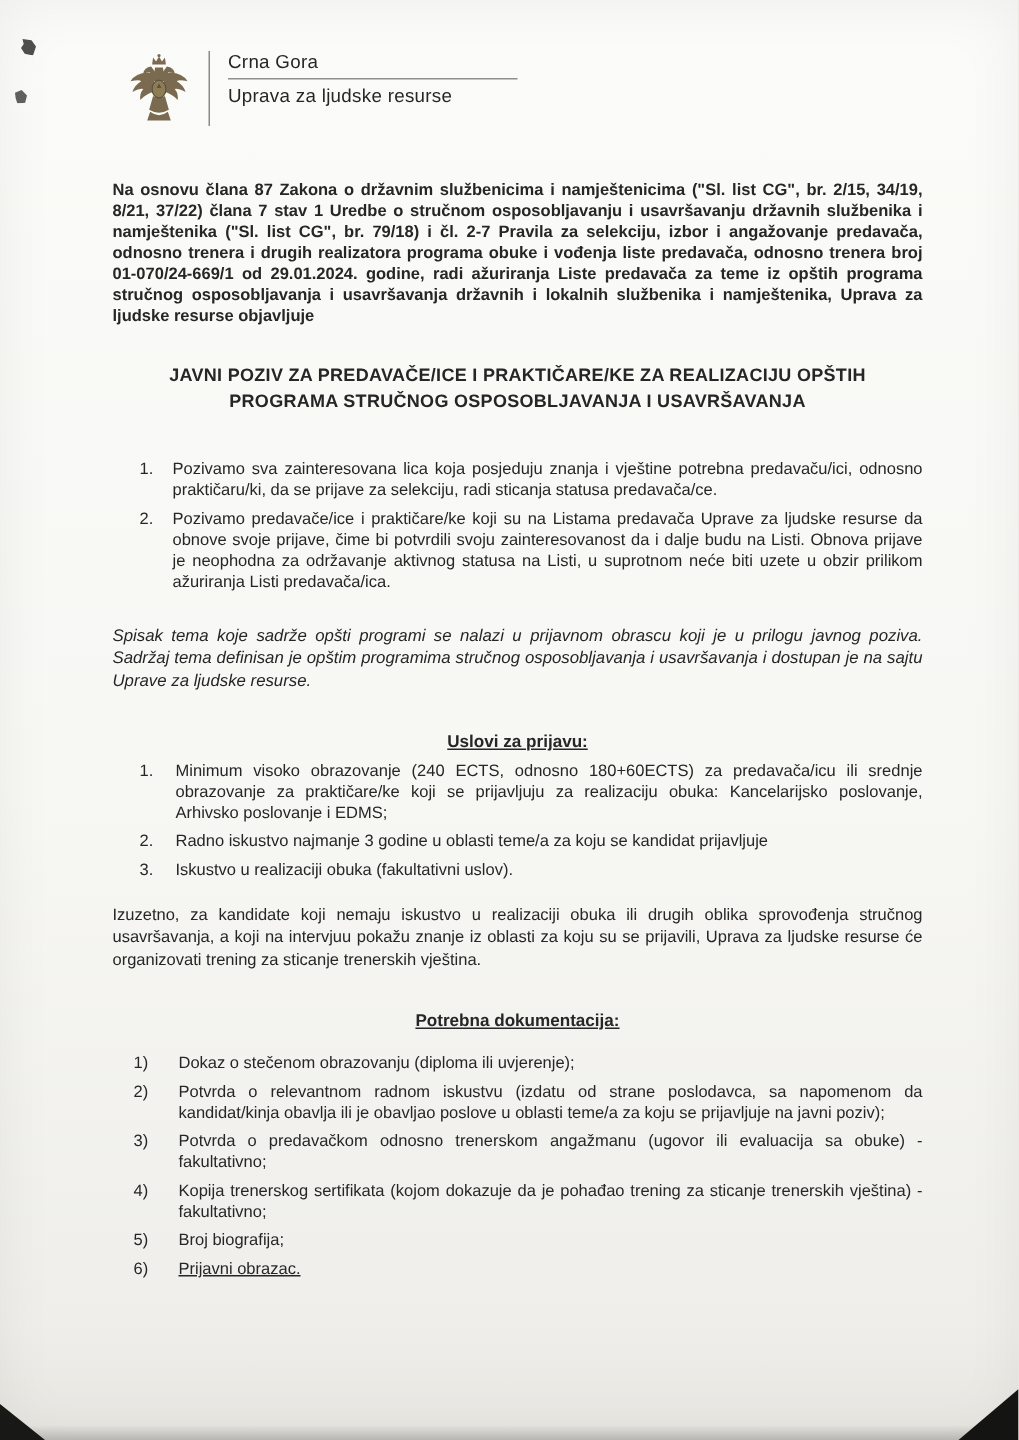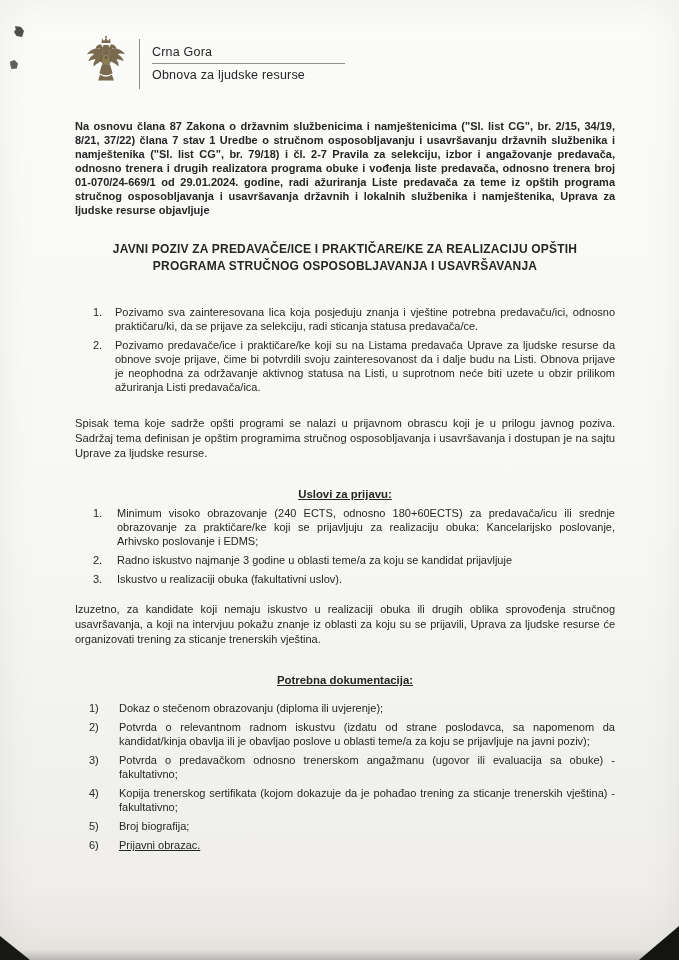--- a/index.html
+++ b/index.html
@@ -13,42 +13,42 @@
   .page{
     position:absolute;inset:0;
     background:linear-gradient(180deg,#fbfbf9 0%,#f7f7f4 55%,#efeeea 92%,#e7e5e0 100%);
     box-shadow:inset 0 0 40px rgba(0,0,0,0.06);
   }
   .content{
     position:absolute;left:75px;right:64px;top:0;
     font-size:11px;line-height:14px;
   }
   
-  .letterhead{display:flex;align-items:center;gap:12px;margin-top:34px;margin-left:10px;width:260px;}
+  .letterhead{display:flex;gap:12px;margin-top:34px;margin-left:10px;width:260px;}
   .lh-vline{width:1px;height:50px;background:#8a8a8a;}
   .lh-text{flex:1;}
   .lh-country{font-size:12.5px;letter-spacing:.2px;padding-bottom:4px;}
   .lh-divider{height:1px;background:#8f8f8f;width:100%;}
   .lh-org{font-size:12.5px;letter-spacing:.2px;padding-top:4px;}
   
   .refblock{margin-top:20px;}
   .refblock div{line-height:15px;font-size:11.2px;}
   
   .para{text-align:justify;margin-top:26px;font-weight:bold;}
   .doc-title{
     margin-top:24px;padding:0 34px;
     text-align:center;font-weight:bold;font-size:12px;line-height:17px;
     letter-spacing:.2px;
   }
   
   .num-list{margin-top:30px;padding-left:18px;}
   .num-item{display:flex;margin-bottom:5px;}
   .num-item .num{flex:0 0 22px;}
   .num-item .txt{flex:1;text-align:justify;}
-  .note-italic{text-align:justify;margin-top:22px;line-height:15px;font-size:11.2px;}
+  .note-italic{font-style:italic;text-align:justify;margin-top:22px;line-height:15px;font-size:11.2px;}
   .section-heading{margin-top:26px;font-weight:bold;text-decoration:underline;font-size:11.4px;text-align:center;}
   .cond-list{margin-top:5px;padding-left:18px;}
   .cond-list .num{flex:0 0 24px;}
   .exception{text-align:justify;margin-top:16px;line-height:15px;}
   .docs-list{margin-top:14px;padding-left:14px;}
   .docs-list .num{flex:0 0 30px;}
   .u{text-decoration:underline;}
   
   .smudge-a{
     position:absolute;left:14px;top:26px;width:10px;height:11px;background:#30302e;
@@ -98,21 +98,21 @@
             <path d="M23 61 q9 7 18 0 l3 9 h-24 z"></path>
           </g>
           <ellipse cx="32" cy="38" rx="7" ry="9" fill="#8d7d55" stroke="#5d5240" stroke-width="1.2"></ellipse>
           <path d="M32 32 l2.4 5 h-4.8 z" fill="#5d5240"></path>
         </svg>
       </span>
       <span class="lh-vline"></span>
       <span class="lh-text">
         <div class="lh-country">Crna Gora</div>
         <div class="lh-divider"></div>
-        <div class="lh-org">Obnova za ljudske resurse</div>
+        <div class="lh-org">Uprava za ljudske resurse</div>
       </span>
     </div>
 
 
     <p class="para">Na osnovu člana 87 Zakona o državnim službenicima i namještenicima ("Sl. list CG", br. 2/15, 34/19, 8/21, 37/22) člana 7 stav 1 Uredbe o stručnom osposobljavanju i usavršavanju državnih službenika i namještenika ("Sl. list CG", br. 79/18) i čl. 2-7 Pravila za selekciju, izbor i angažovanje predavača, odnosno trenera i drugih realizatora programa obuke i vođenja liste predavača, odnosno trenera broj 01-070/24-669/1 od 29.01.2024. godine, radi ažuriranja Liste predavača za teme iz opštih programa stručnog osposobljavanja i usavršavanja državnih i lokalnih službenika i namještenika, Uprava za ljudske resurse objavljuje</p>
 
     <div class="doc-title">JAVNI POZIV ZA PREDAVAČE/ICE I PRAKTIČARE/KE ZA REALIZACIJU OPŠTIH PROGRAMA STRUČNOG OSPOSOBLJAVANJA I USAVRŠAVANJA</div>
 
     <div class="num-list">
       <div class="num-item">

